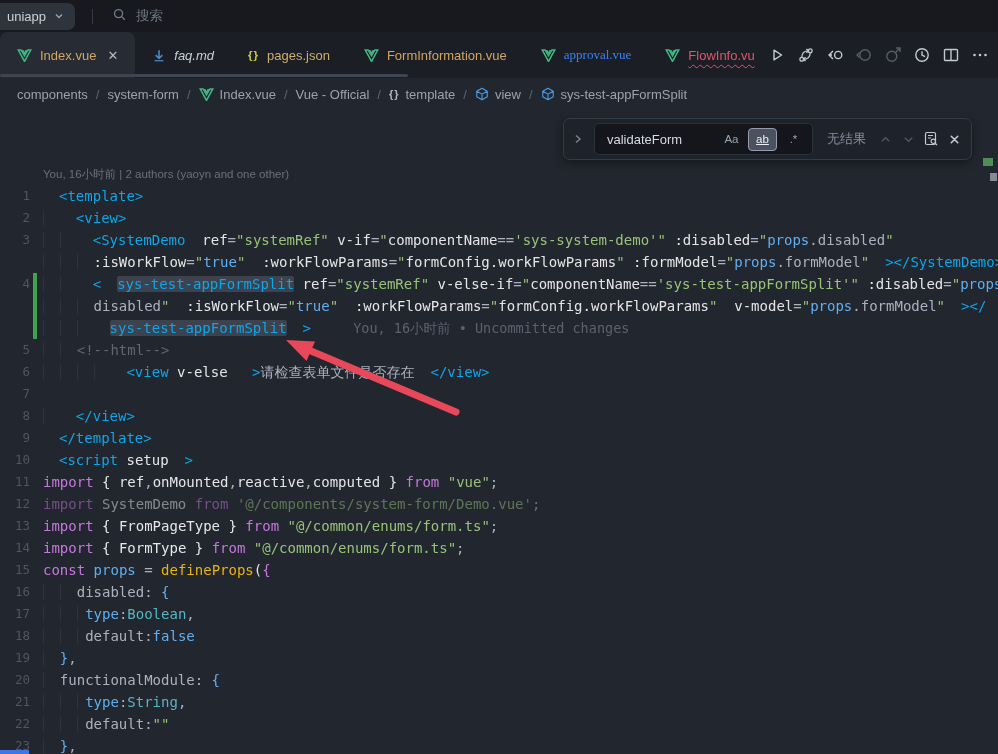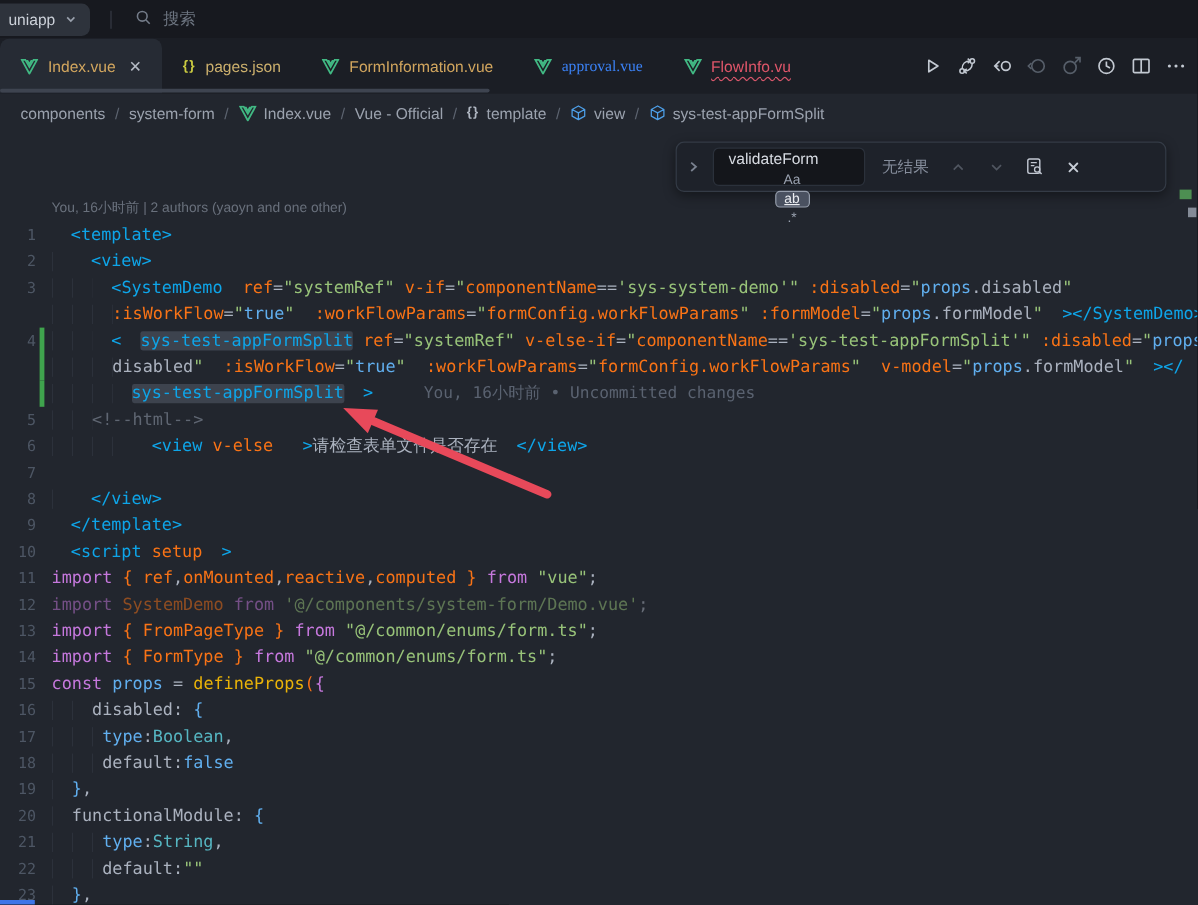--- a/index.html
+++ b/index.html
@@ -34,33 +34,33 @@
   
   .editor{position:absolute;top:110px;left:0;right:0;bottom:0;overflow:hidden;background:#22262e;
           font-family:"DejaVu Sans Mono","Liberation Mono",monospace;font-size:14px;line-height:22px;color:#abb2bf;}
   .rows{padding-top:53px;}
   .row{position:relative;height:22px;white-space:pre;}
   .row .ln{position:absolute;left:0;top:0;width:30px;text-align:right;color:#4d5664;font-size:12.5px;}
   .row.mod::before{content:"";position:absolute;left:33px;top:0;bottom:0;width:4px;background:#3fa34d;}
   .row .code{position:absolute;left:43px;top:0;white-space:pre;}
   .row.dim .code{opacity:.5;}
   .row.lens .code{color:#69707c;font-size:11.5px;font-family:"Liberation Sans",sans-serif;}
-  .tk-t{color:#0ea5e9;margin-left:16px;} .tk-a{color:#f97316;} .tk-s{color:#98c379;} .tk-k{color:#c678dd;}
+  .tk-t{color:#0ea5e9;margin-left:16px;} .tk-a{color:#e5e5e5;} .tk-s{color:#98c379;} .tk-k{color:#c678dd;}
   .tk-v{color:#61afef;} .tk-f{color:#abb2bf;} .tk-c{color:#5f6672;} .tk-ty{color:#56b6c2;}
   .tk-fn{color:#eab308;} .tk-bl{color:#5a6270;font-size:13.5px;}
   .tk-h{background:#3d434e;border-radius:2px;}
   .tk-ind{background:repeating-linear-gradient(to right,#2c313b 0,#2c313b 1px,transparent 1px,transparent 2ch);}
 
   
   .findw{position:absolute;top:118px;left:563px;width:409px;height:42px;background:#1e222a;
          border:1px solid #343b46;border-radius:7px;box-shadow:0 3px 10px rgba(0,0,0,.4);
          display:flex;align-items:center;padding:0 9px 0 6px;gap:8px;z-index:5;box-sizing:border-box;}
   .findw .toggle{color:#7a8290;display:flex;align-items:center;padding:0 2px;cursor:pointer;}
   .find-box{display:flex;align-items:center;background:#14161b;border:1px solid #2b313b;border-radius:5px;
-            height:30px;padding:0 5px 0 10px;gap:3px;flex-direction:column;}
+            height:30px;padding:0 5px 0 10px;gap:3px;}
   .find-box input{background:transparent;border:none;outline:none;color:#d7dbe2;font-size:13px;width:106px;
                   font-family:"Liberation Sans",sans-serif;}
   .opt{min-width:23px;height:21px;display:flex;align-items:center;justify-content:center;border-radius:4px;
        color:#9aa2b0;font-size:11.5px;cursor:pointer;padding:0 2px;}
   .opt.on{background:#4a5160;border:1px solid #959dab;color:#eceef2;}
   .opt.word{text-decoration:underline;}
   .find-results{color:#868e9c;font-size:13px;margin:0 4px 0 6px;white-space:nowrap;}
   .fbtn{width:24px;height:24px;display:flex;align-items:center;justify-content:center;border-radius:4px;cursor:pointer;}
   .fbtn.dis{opacity:.45;}
 
@@ -96,20 +96,29 @@
     <div class="tabs" id="tabs">
         <div class="tab active">
           <span style="display: flex;">
             <svg width="15" height="13" viewBox="0 0 16 14">
               <path d="M1.2 1h3.1L8 7.3 11.7 1h3.1L8 13.4z" fill="none" stroke="#41b883" stroke-width="1.6"></path>
               <path d="M4.8 1h2L8 3.2 9.2 1h2L8 6.4z" fill="#41b883"></path>
             </svg>
           </span>
           <span class="lbl" style="color: rgb(210, 166, 94);">Index.vue</span>
           <span class="close">✕</span>
+        </div>
+        <div class="tab italic">
+          <span style="display: flex;">
+            <svg width="14" height="15" viewBox="0 0 16 16">
+              <path d="M8 2v9 M4.2 7.6 8 11.4 11.8 7.6" fill="none" stroke="#4f8ac9" stroke-width="1.8"></path>
+              <path d="M3 14h10" stroke="#4f8ac9" stroke-width="1.4"></path>
+            </svg>
+          </span>
+          <span class="lbl" style="color: rgb(201, 206, 214);">faq.md</span>
         </div>
         <div class="tab">
           <span style="display: flex;">
             <span style="color:#cbcb41;font-weight:bold;font-size:11.5px;letter-spacing:1px">{}</span>
           </span>
           <span class="lbl" style="color: rgb(204, 176, 109);">pages.json</span>
         </div>
         <div class="tab">
           <span style="display: flex;">
             <svg width="15" height="13" viewBox="0 0 16 14">

